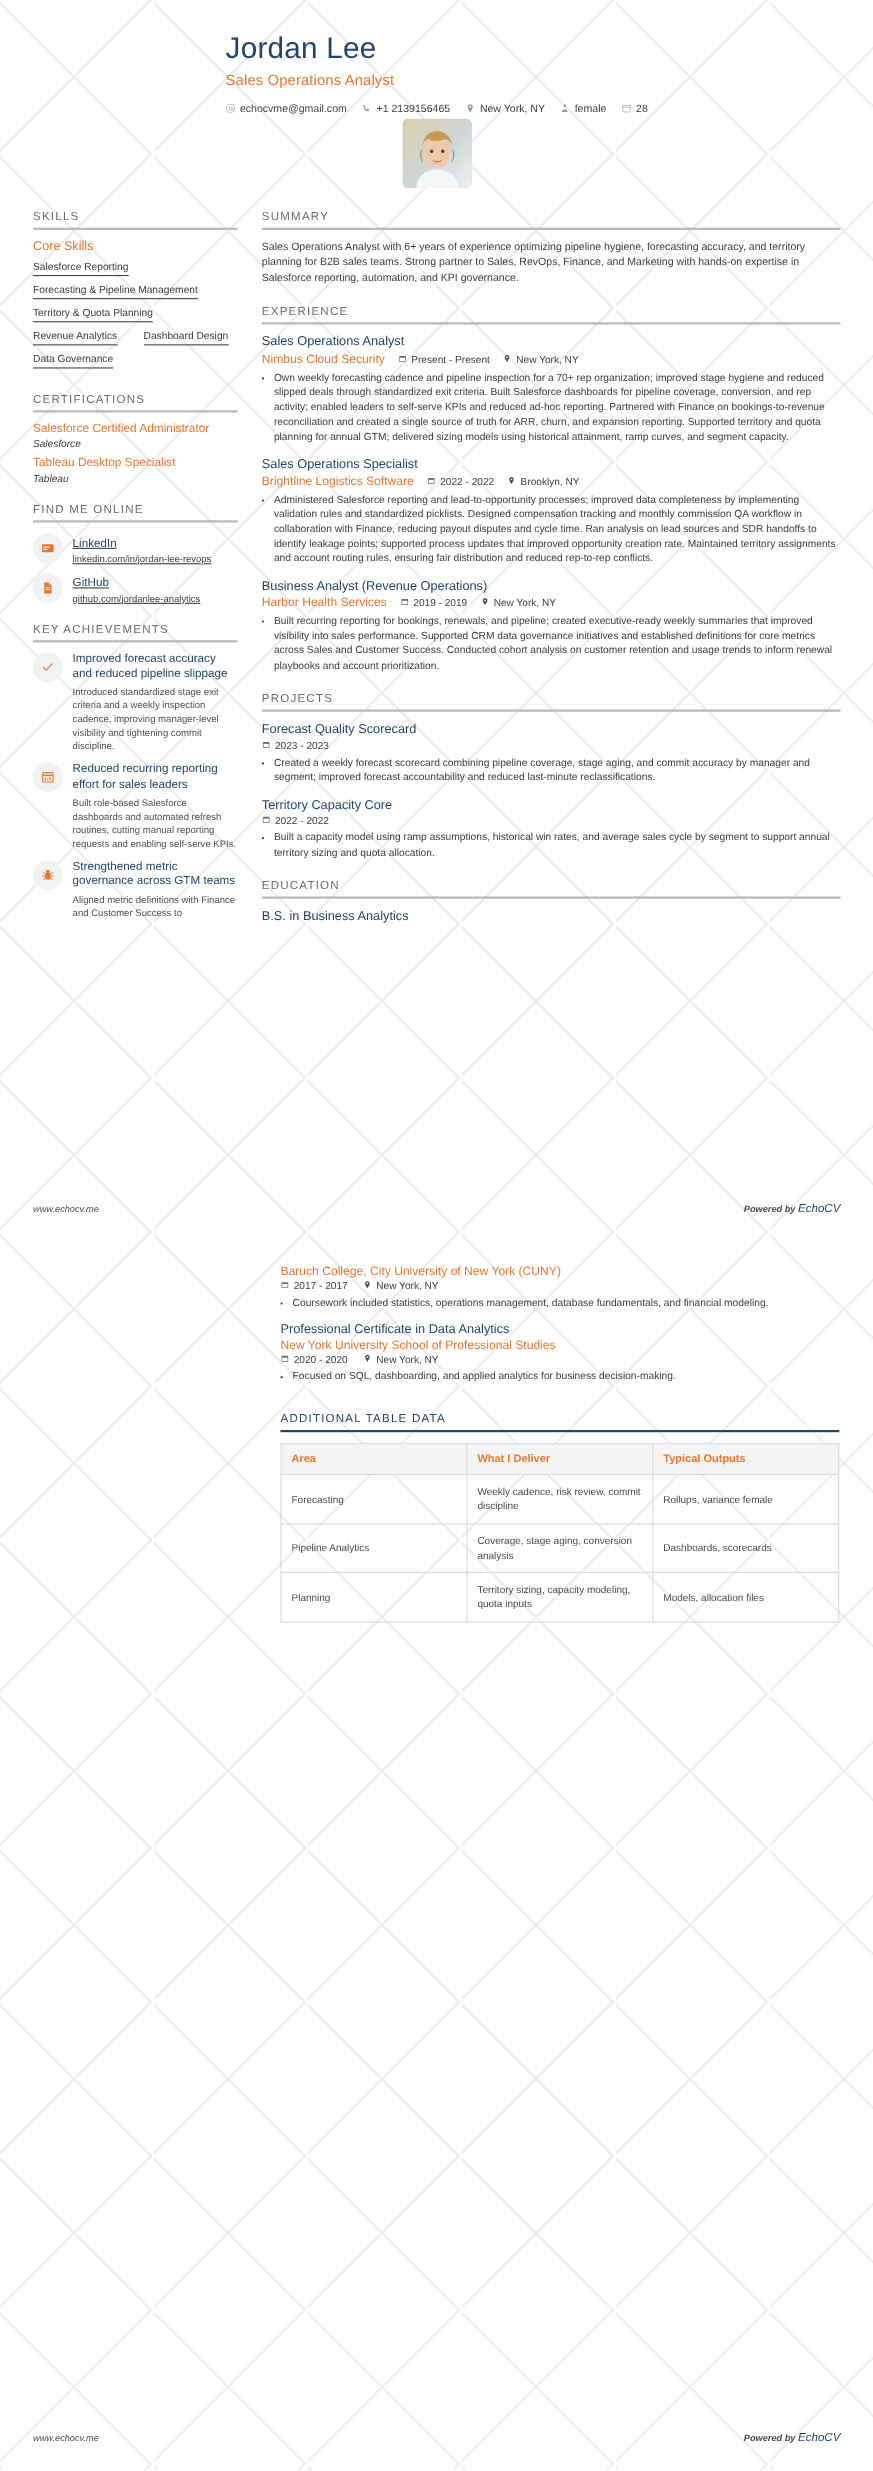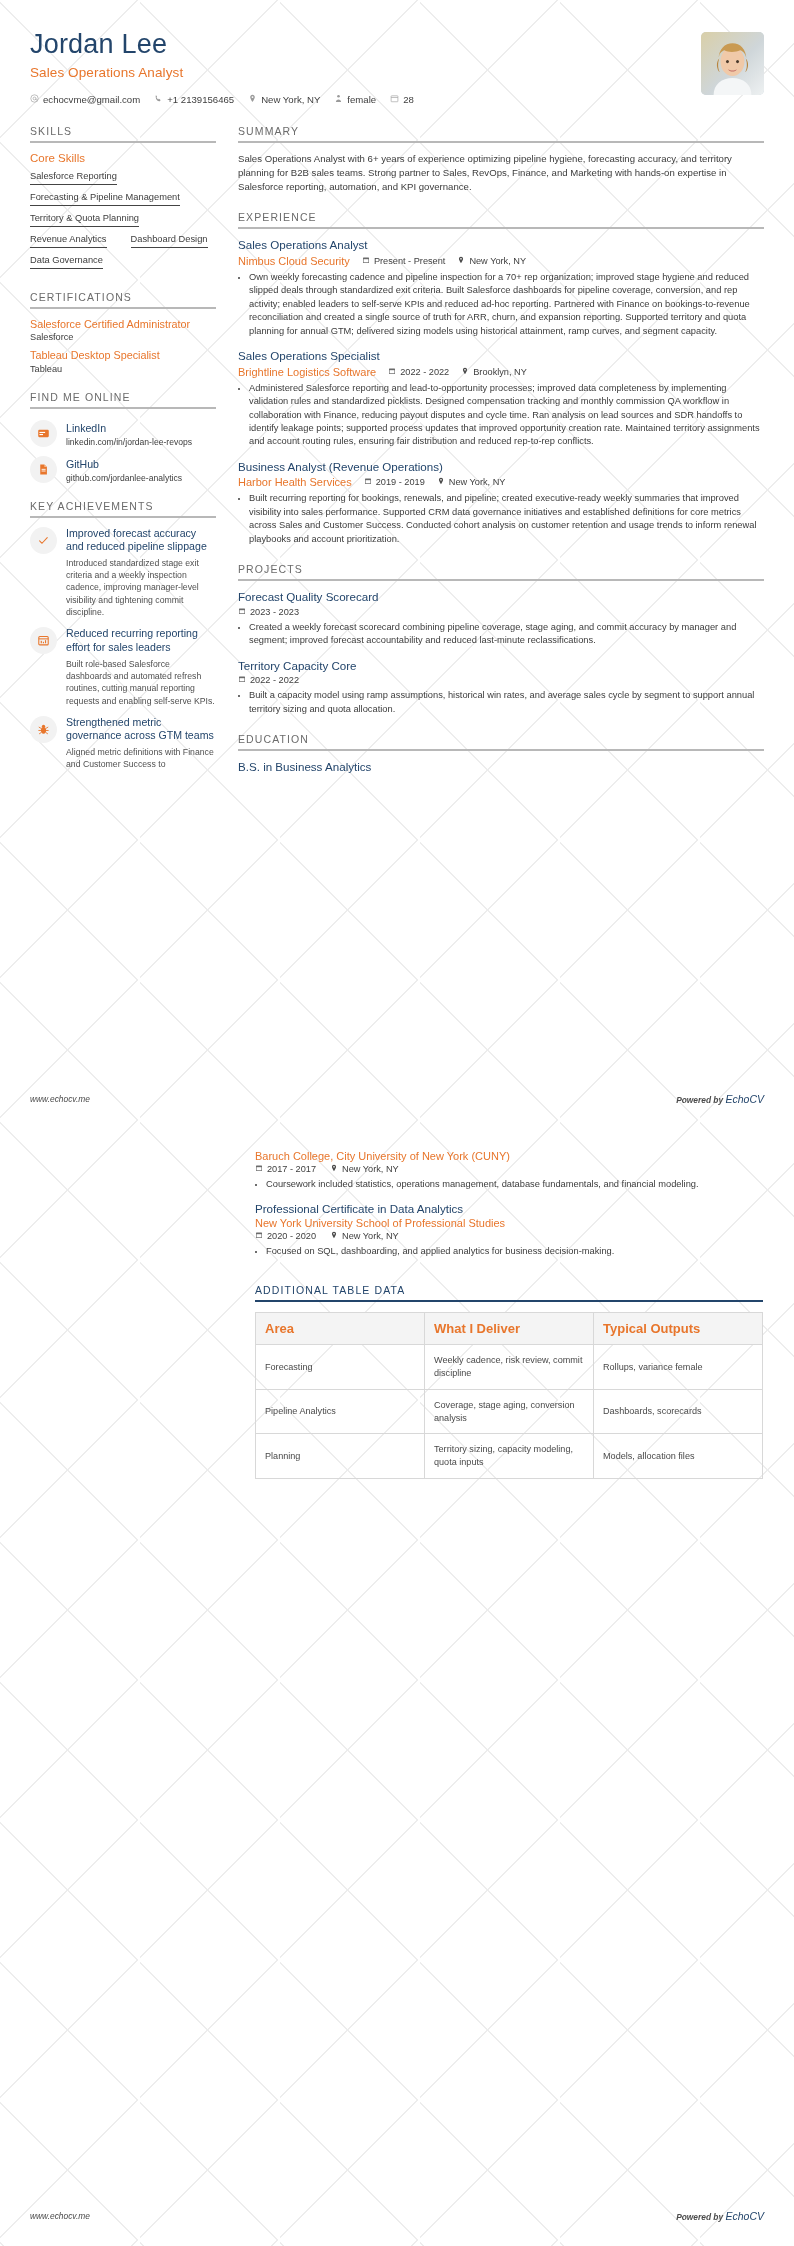--- a/index.html
+++ b/index.html
@@ -28,22 +28,23 @@
     background-size: 140px 140px, 140px 140px;
     background-position: 0 0, 0 0;
     opacity: .85;
   }
   .content { position: relative; z-index: 2; }
 
   
   .header {
     padding: 30px 30px 0 30px;
     display: flex;
-    align-items: flex-start;
+    align-items: center;
     justify-content: space-between;
+    flex-direction: column;
   }
   .name {
     font-size: 27px;
     font-weight: 400;
     color: #23456b;
     letter-spacing: .2px;
     line-height: 1.1;
   }
   .role {
     margin-top: 5px;
@@ -106,24 +107,24 @@
     color: #3c3c3c;
     padding: 2px 0 3px 0;
     border-bottom: 1px solid #444;
     margin-bottom: 5px;
     white-space: nowrap;
   }
 
   
   .cert { margin-bottom: 7px; }
   .cert-name { color: #e8762c; font-size: 10.8px; line-height: 1.25; }
-  .cert-org { color: #3c3c3c; font-size: 9.2px; margin-top: 1px; }
-
-  
-  .online-item { display: flex; gap: 9px; align-items: flex-end; margin-bottom: 7px; }
+  .cert-org { color: #3c3c3c; font-size: 9.2px; margin-top: 1px; font-style: italic; }
+
+  
+  .online-item { display: flex; gap: 9px; align-items: center; margin-bottom: 7px; text-decoration: underline; }
   .online-bubble {
     width: 27px; height: 27px; border-radius: 50%;
     background: #f2f2f2; flex: none;
     display: flex; align-items: center; justify-content: center;
   }
   .online-label { color: #23456b; font-size: 10.6px; }
   .online-url { color: #3c3c3c; font-size: 8.6px; margin-top: 1px; word-break: break-all; }
 
   
   .ach-item { display: flex; gap: 9px; align-items: flex-start; margin-bottom: 9px; }
@@ -169,21 +170,21 @@
   }
   .tbl-rule { height: 2px; background: #23456b; margin-bottom: 10px; }
   table.data-table {
     border-collapse: collapse;
     width: 100%;
     table-layout: fixed;
   }
   table.data-table th {
     background: #f4f4f4;
     color: #e8762c;
-    font-size: 13px;
+    font-size: 10px;
     text-align: left;
     padding: 8px 9px;
     border: 1px solid #d8d8d8;
     font-weight: bold;
   }
   table.data-table td {
     font-size: 9.1px;
     color: #4a4a4a;
     padding: 9px;
     border: 1px solid #d8d8d8;

